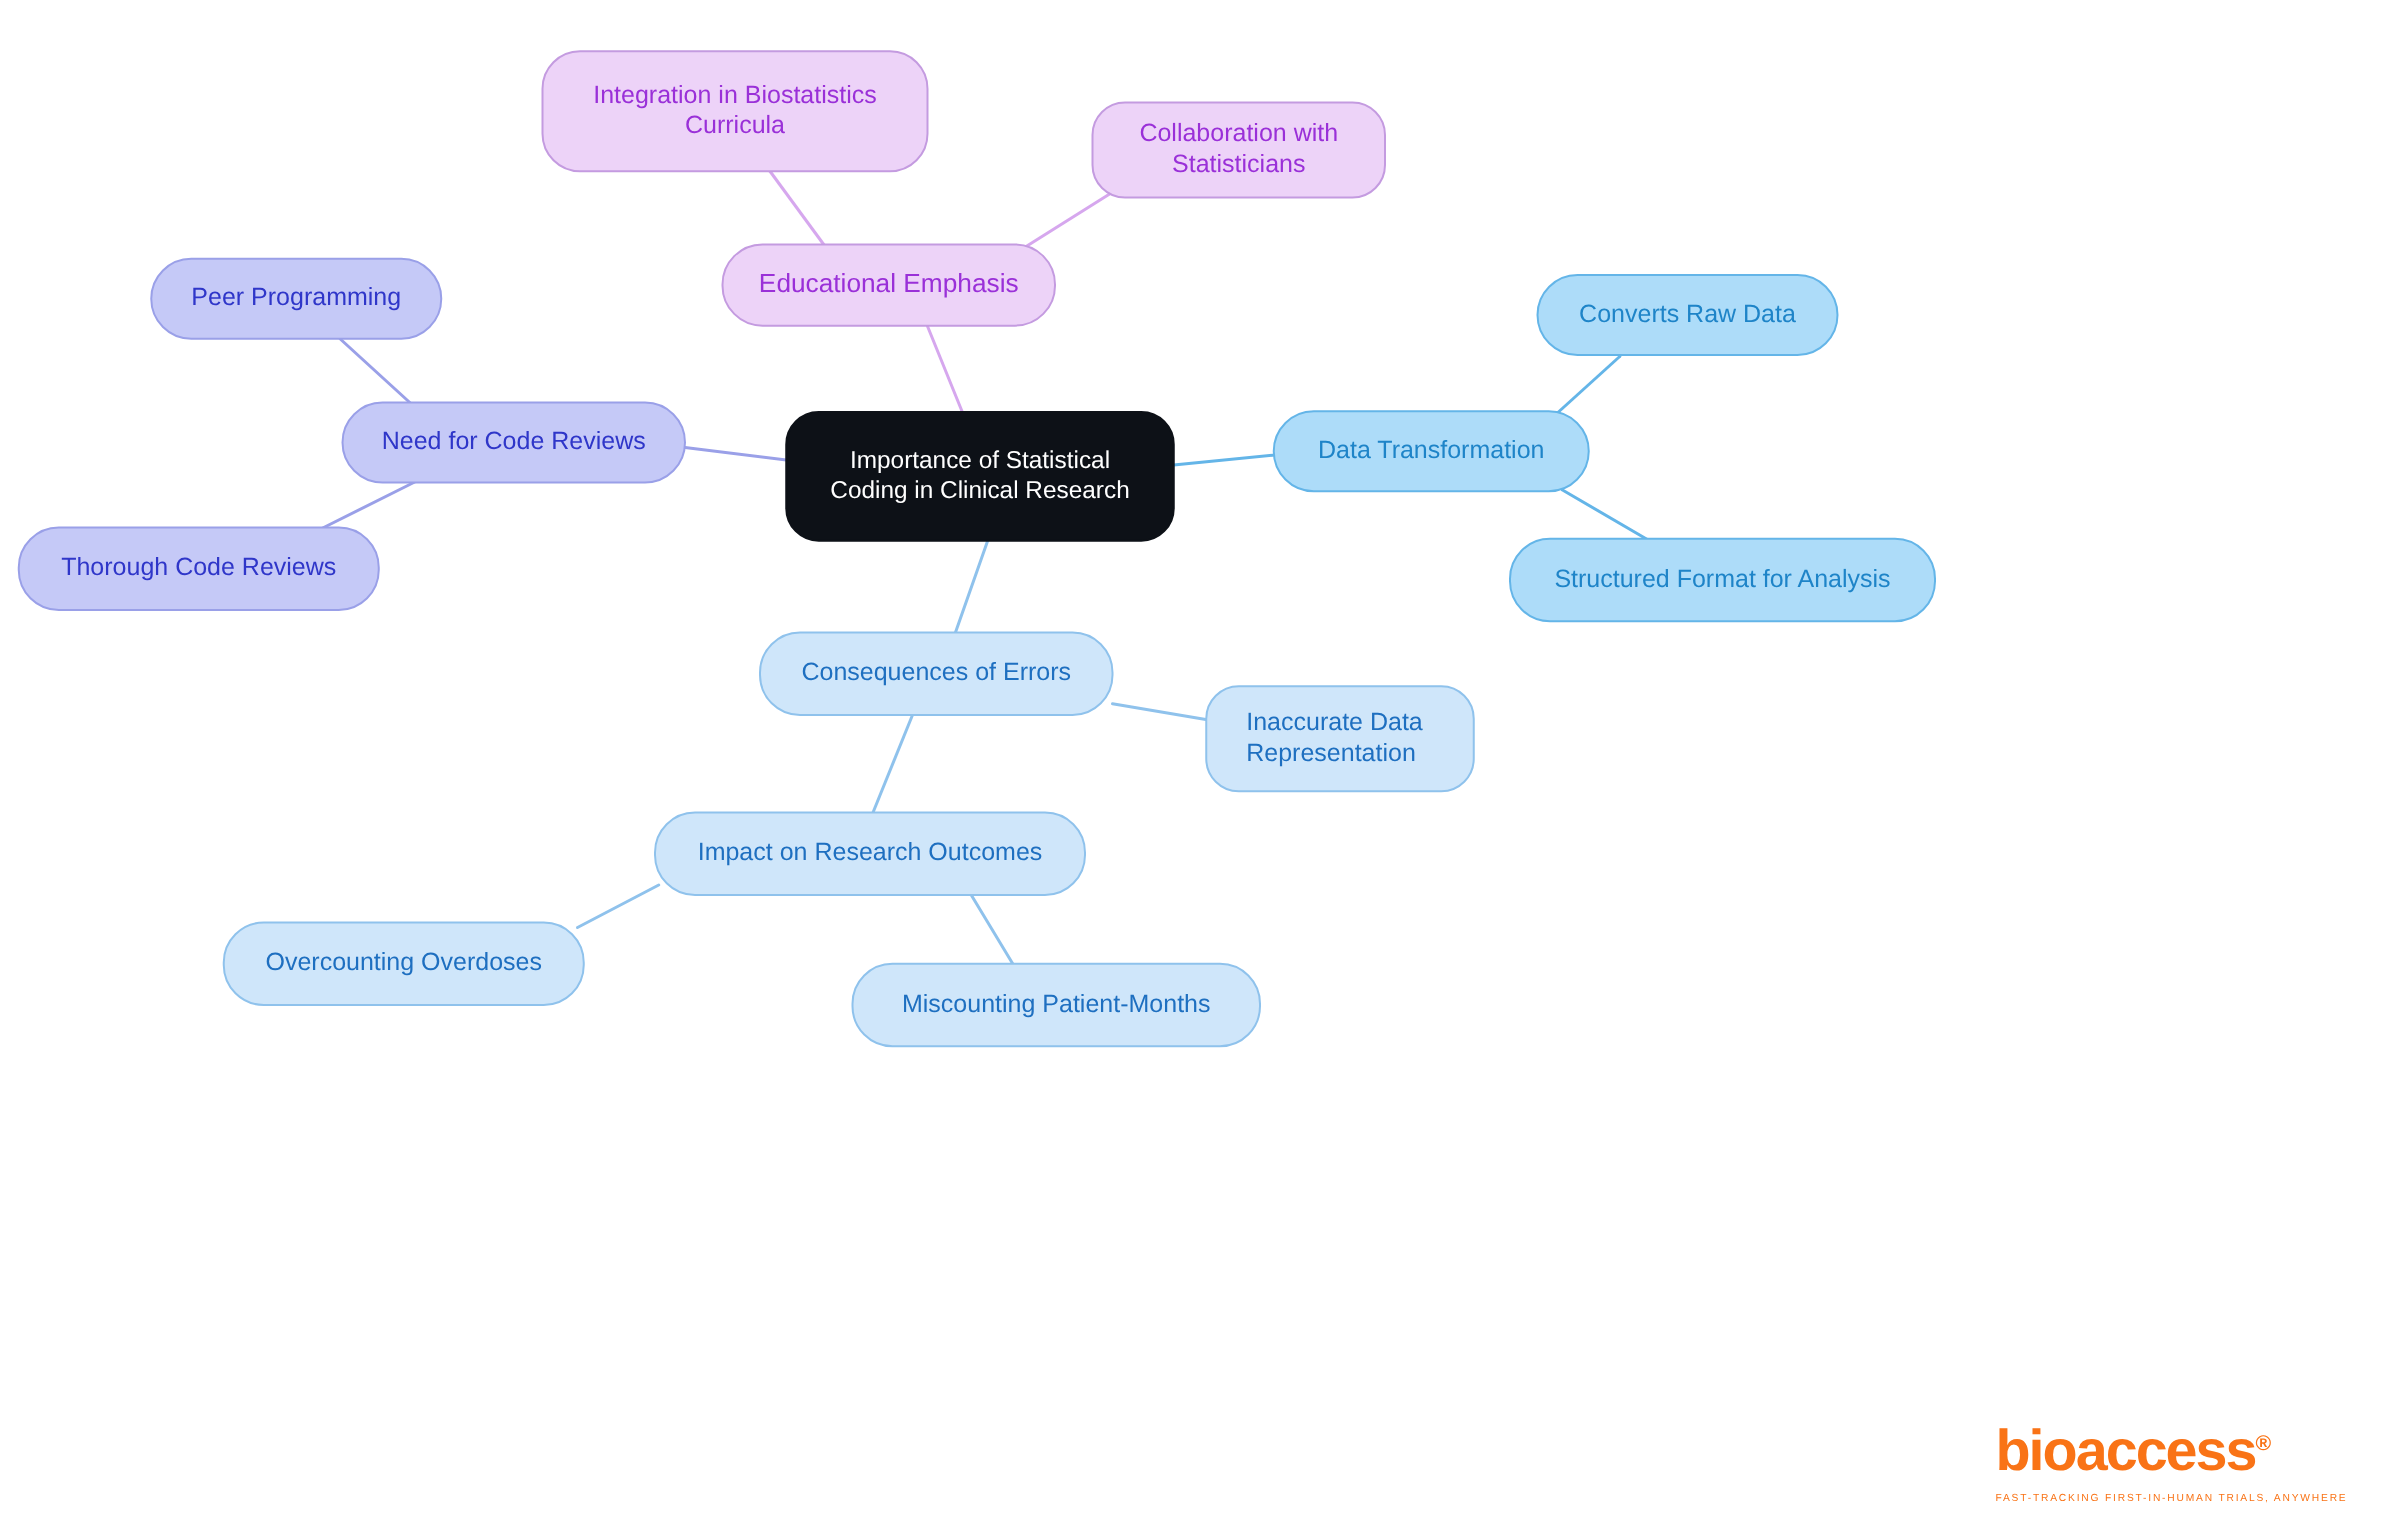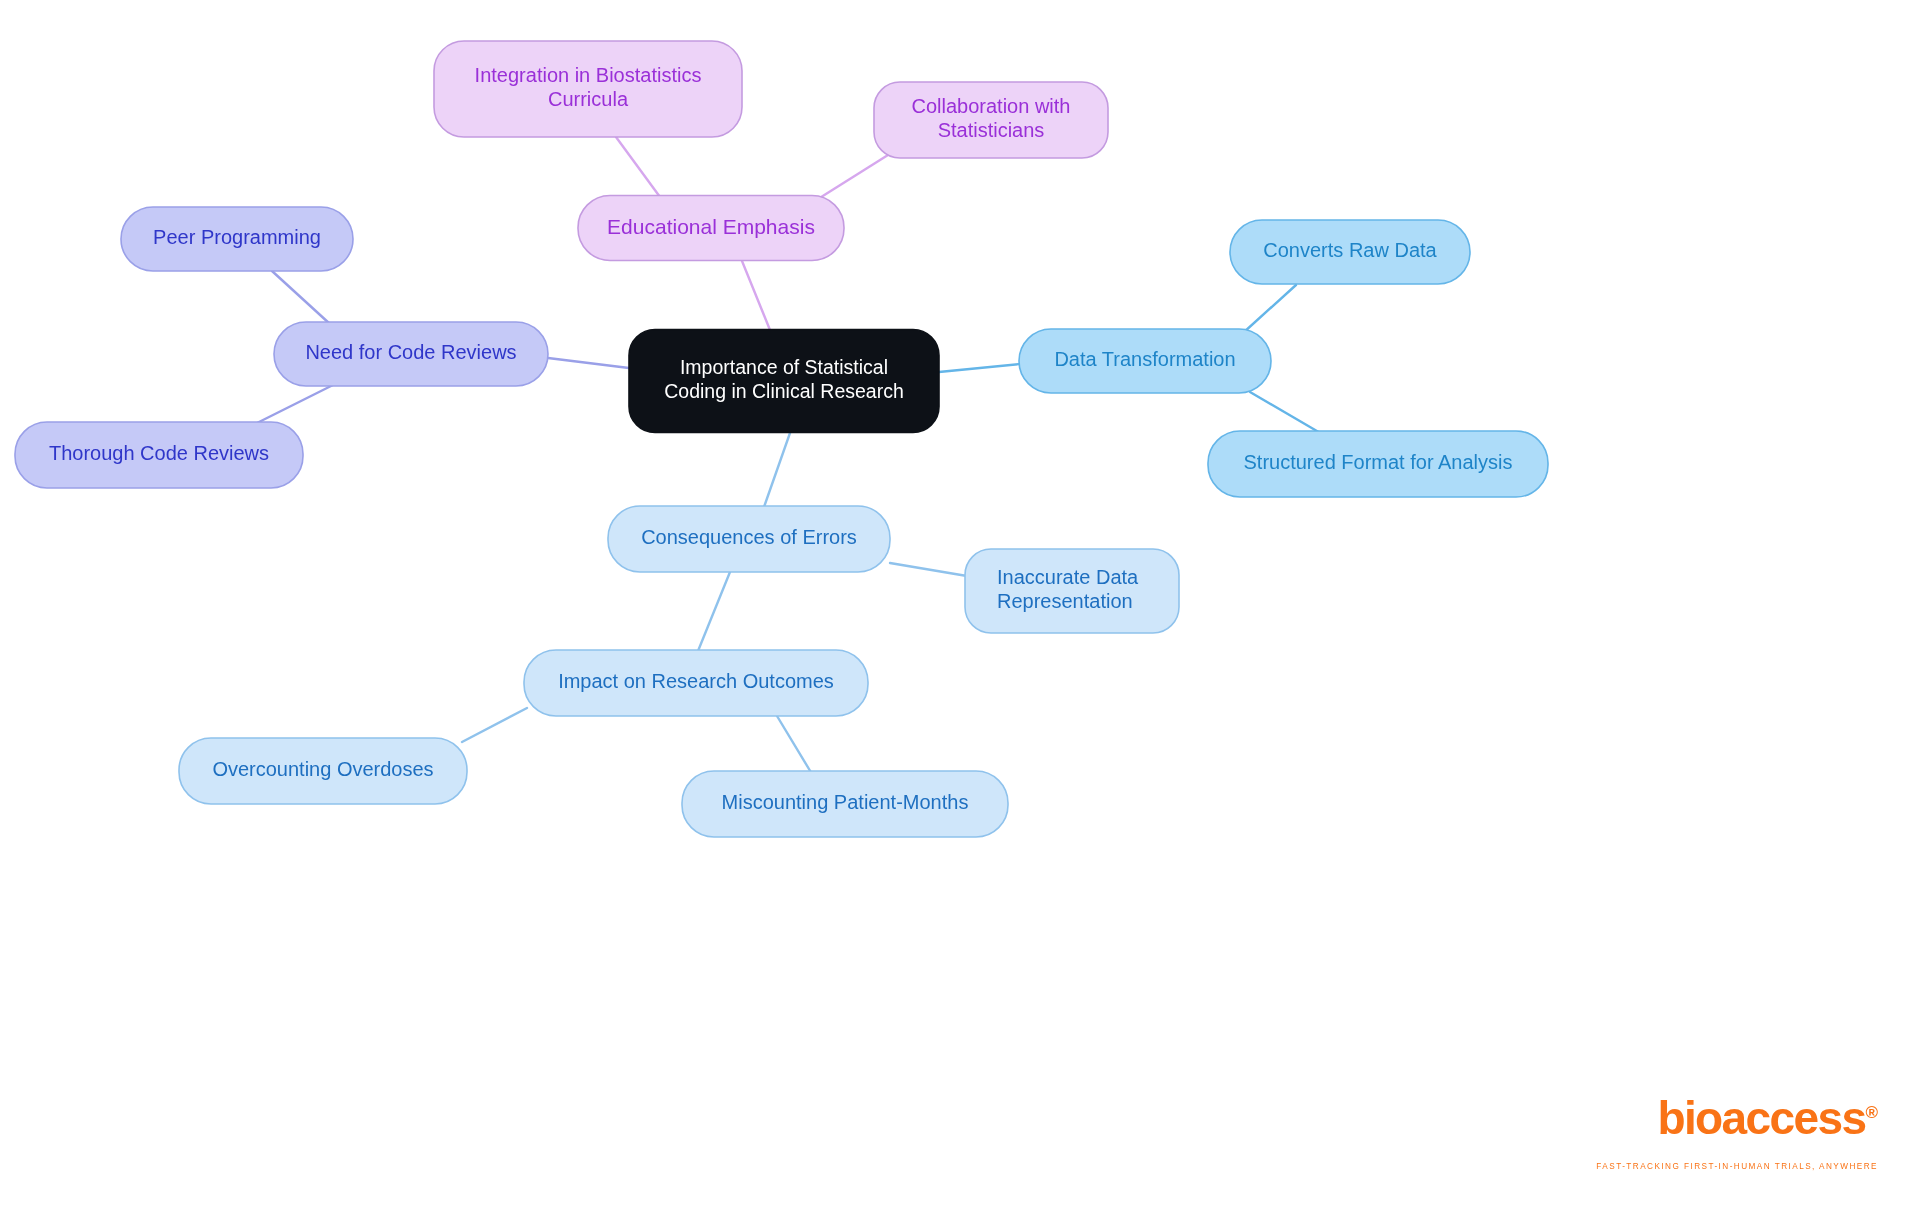--- a/index.html
+++ b/index.html
@@ -29,22 +29,21 @@
     display: block;
   }
   .node-label {
     font-family: "Liberation Sans", sans-serif;
     font-weight: 400;
     dominant-baseline: middle;
   }
   .logo-wrap {
     position: absolute;
     right: 42px;
-    bottom: 44px;
-    text-align: right;
+    bottom: 12px;
     user-select: none;
   }
   .logo-word {
     font-family: "Liberation Sans", sans-serif;
     font-weight: 700;
     font-size: 46px;
     letter-spacing: -1.6px;
     color: #F97316;
     line-height: 1;
     display: inline-block;
@@ -54,21 +53,21 @@
     font-size: 17px;
     font-weight: 700;
     vertical-align: super;
     letter-spacing: 0;
   }
   .logo-tag {
     font-family: "Liberation Sans", sans-serif;
     font-size: 8.2px;
     letter-spacing: 1.45px;
     color: #F97316;
-    margin-top: 21px;
+    margin-top: 11px;
     white-space: nowrap;
     font-weight: 400;
   }
 </style>
 </head>
 <body>
 
 <div id="mindmap-root">
   <svg id="mindmap-svg" viewBox="0 0 1920 1215">
     <g id="edge-layer">

